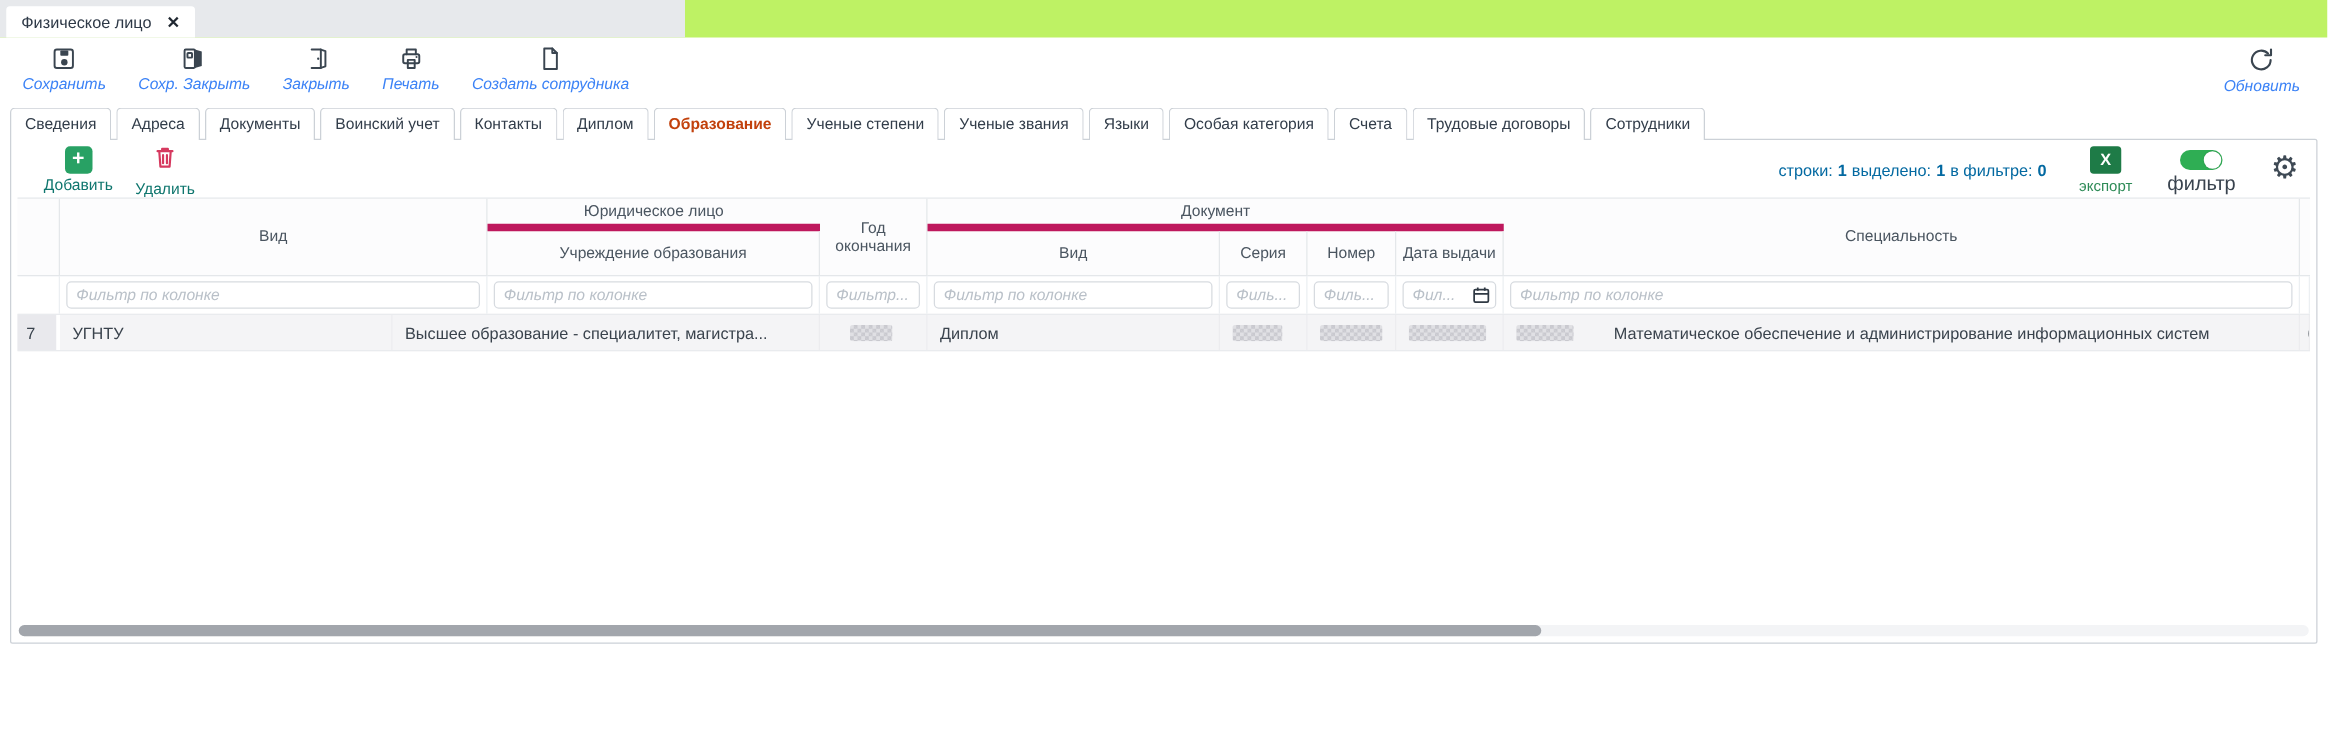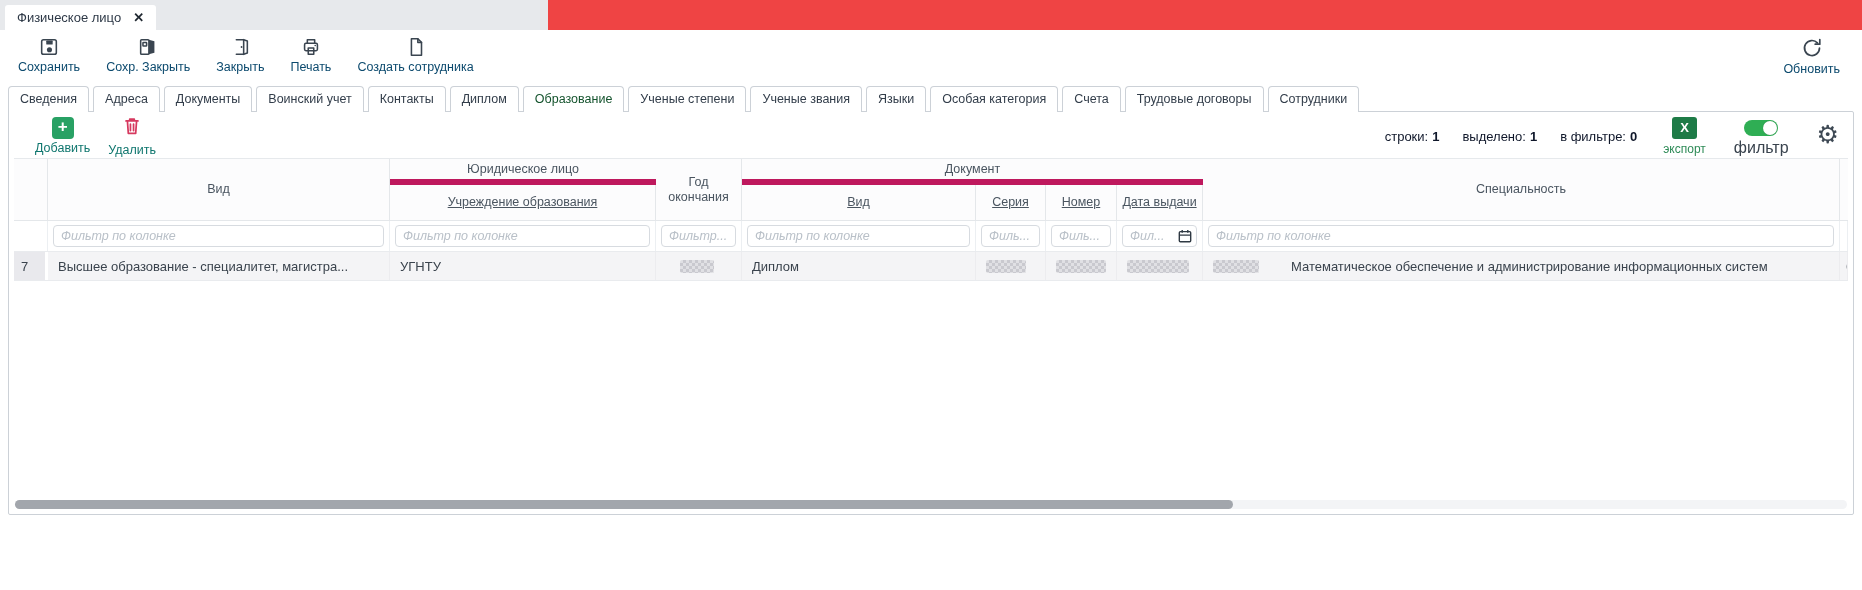--- a/index.html
+++ b/index.html
@@ -1,55 +1,55 @@
 <!DOCTYPE html>
 <html><head>
 <meta charset="utf-8">
 <style>
   * { box-sizing: border-box; margin: 0; padding: 0; }
   html,body { width:1862px; height:590px; overflow:hidden; background:#fff;
     font-family:"Liberation Sans", sans-serif; color:#39434e; }
 
   
-  .doc-tabbar { position:relative; height:30px; background:#ef4444; }
+  .doc-tabbar { position:relative; height:30px; background:#bef264; }
   .doc-strip { position:absolute; left:0; top:0; width:548px; height:30px; background:#e7e9ec; }
   .doc-tab { position:absolute; left:5px; top:5px; height:25px; background:#fff;
     border-radius:3px 3px 0 0; display:flex; align-items:center; gap:12px;
     padding:0 12px; font-size:13px; color:#2e3947; }
   .doc-tab .x { font-size:13px; font-weight:700; color:#1f2730; cursor:pointer; }
 
   
   .toolbar { display:flex; align-items:flex-start; padding:6px 22px 4px 18px; height:48px; }
   .tbtn { display:flex; flex-direction:column; align-items:center; gap:2px;
     margin-right:26px; cursor:pointer; }
   .tbtn svg { display:block; }
-  .tbtn .lbl { font-size:12.5px; color:#0c4a6e; white-space:nowrap; }
+  .tbtn .lbl { font-size:12.5px; color:#3b82f6; white-space:nowrap;font-style:italic; }
   .tb-spacer { flex:1; }
   .icon-stroke { stroke:#3a4550; fill:none; stroke-width:1.7; stroke-linecap:round; stroke-linejoin:round; }
   .icon-fill { fill:#3a4550; }
 
   
   .subtabs { display:flex; align-items:flex-end; margin:8px 0 0 8px; position:relative; z-index:2; }
   .subtab { background:#fff; border:1px solid #ccd1d7; border-bottom:none;
     border-radius:4px 4px 0 0; padding:5px 11px 6px; font-size:12.5px; color:#323d4a;
     margin-right:4px; cursor:pointer; position:relative; }
-  .subtab.active { font-weight:400; color:#14532d;text-align:right; }
+  .subtab.active { font-weight:700; color:#c2410c;text-align:right; }
 
   
   .panel { position:relative; margin:-1px 8px 0 8px; height:404px; background:#fff;
     border:1px solid #ccd1d7; border-radius:0 2px 2px 2px; }
 
   
   .grid-toolbar { display:flex; align-items:center; height:46px; padding:2px 14px 0 26px; }
   .gbtn { display:flex; flex-direction:column; align-items:center; gap:2px; margin-right:18px; cursor:pointer; }
   .gbtn .lbl { font-size:12.5px; color:#0f766e; }
   .add-sq { width:22px; height:22px; border-radius:4px; background:#28a164; color:#fff;
     font-size:17px; font-weight:700; line-height:20px; text-align:center; }
   .gt-spacer { flex:1; }
-  .counts { display:flex; align-items:center; gap:23px; font-size:13px; color:#0f172a; margin-right:26px; }
+  .counts { display:flex; align-items:center; gap:4px; font-size:13px; color:#0369a1; margin-right:26px; }
   .counts b { font-weight:700; margin-left:4px; }
   .count-item { white-space:nowrap; }
   .rbtn { display:flex; flex-direction:column; align-items:center; gap:3px; margin-right:28px; cursor:pointer; }
   .excel-x { width:25px; height:22px; border-radius:3px; background:#1e7b47; color:#fff;
     font-size:13px; font-weight:700; display:flex; align-items:center; justify-content:center; }
   .rbtn .lbl-green { font-size:12px; color:#2e8b57; }
   .rbtn .lbl-dark { font-size:16px; color:#39434e; }
   .toggle { width:34px; height:16px; border-radius:9px; background:#2fae54; position:relative; margin-top:4px; }
   .toggle::after { content:''; position:absolute; right:1px; top:1px; width:14px; height:14px;
     border-radius:50%; background:#fff; box-shadow:0 0 1px rgba(0,0,0,.3); }
@@ -57,21 +57,21 @@
 
   
   .grid { margin:0 5px; font-size:12.5px; }
   .thead { display:flex; border-top:1px solid #e6e9ec; color:#4a5560; background:#fcfcfd; }
   .th { display:flex; align-items:center; justify-content:center; text-align:center;
     border-right:1px solid #e4e7ea; border-bottom:1px solid #e4e7ea; line-height:1.15; padding:0 4px; }
   .span2 { height:62px; }
   .group { display:flex; flex-direction:column; }
   .gh { height:26px; display:flex; align-items:center; justify-content:center;
     border-right:1px solid #e4e7ea; border-bottom:6px solid #be185d; }
-  .gsub { display:flex;text-decoration:underline; }
+  .gsub { display:flex; }
   .gsub .th { height:36px; border-bottom:1px solid #e4e7ea; }
 
   .c-num{width:34px}.c-vid{width:342px}.c-inst{width:266px}.c-year{width:86px}
   .c-dvid{width:234px}.c-ser{width:70px}.c-nom{width:71px}.c-date{width:86px}
   .c-spec{width:637px}.c-extra{flex:1; border-right:none;}
   .w-doc{width:461px}
 
   .tfilter { display:flex; height:30px; align-items:center; }
   .fc { height:30px; border-right:1px solid #eceff2; display:flex; align-items:center; position:relative; }
   .fc input { width:calc(100% - 10px); margin:0 5px; height:22px; border:1px solid #d7dbe0;
@@ -282,22 +282,22 @@
         </span>
       </div>
       <div class="fc c-spec">
         <input placeholder="Фильтр по колонке" style="">
       </div>
       <div class="fc c-extra"></div>
     </div>
 
     <div class="trow">
       <div class="td numcell c-num">7</div>
+      <div class="td c-inst">УГНТУ</div>
       <div class="td c-vid">Высшее образование - специалитет, магистра...</div>
-      <div class="td c-inst">УГНТУ</div>
       <div class="td c-year">
         <span class="redact" style="width:34px;margin-left:14px;"></span>
       </div>
       <div class="td c-dvid">Диплом</div>
       <div class="td c-ser">
         <span class="redact" style="width:40px;"></span>
       </div>
       <div class="td c-nom">
         <span class="redact" style="width:50px;"></span>
       </div>

